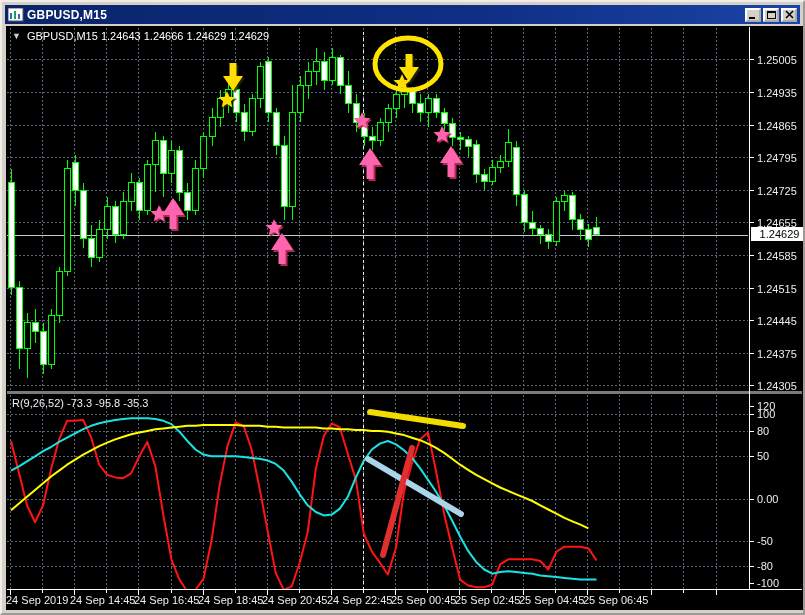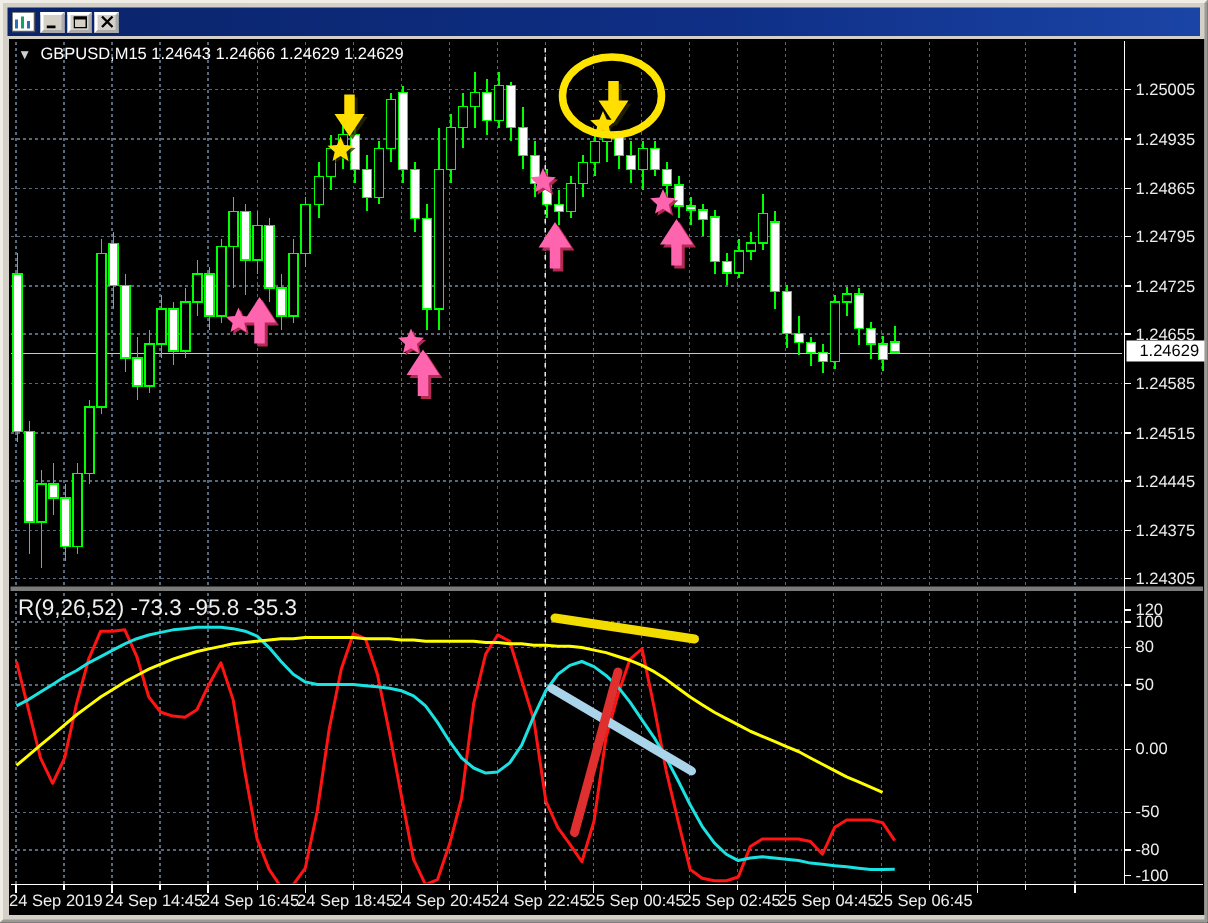--- a/index.html
+++ b/index.html
@@ -12,37 +12,38 @@
   .app-icon{width:16px;height:14px;margin:0 3px 0 1px;display:inline-block;}
   .title{font-size:12px;font-weight:bold;letter-spacing:.2px;flex:1;}
   .win-btns{display:flex;gap:2px;align-items:center;margin-right:1px;}
   .wbtn{width:16px;height:14px;background:#D4D0C8;border:2px outset #fff;
         display:flex;align-items:center;justify-content:center;padding:0;}
   .client{position:absolute;left:4px;top:24px;width:797px;height:584px;background:#000;z-index:1;}
   #cv{position:absolute;left:0;top:0;z-index:10;}
   .chart-header{position:absolute;left:10px;top:28px;z-index:20;color:#fff;font-size:11px;
                 display:flex;align-items:center;gap:6px;}
   .hdr-tri{color:#cfcfcf;font-size:9px;}
-  .ind-label{position:absolute;left:10px;top:395px;z-index:20;color:#efefef;font-size:15px;}
+  .ind-label{position:absolute;left:10px;top:395px;z-index:20;color:#efefef;font-size:11px;}
   .price-tag{position:absolute;left:749px;top:225px;width:54px;height:14px;z-index:20;
              background:#fff;color:#000;font-size:11px;line-height:14px;padding-left:3px;text-align:center;}
 </style>
 </head>
 <body>
 
 <div class="window">
   <div class="titlebar">
     <span class="app-icon">
       <svg width="16" height="14">
           <rect x="0" y="0" width="15" height="13" fill="#fff" stroke="#5a5a5a"></rect>
           <rect x="2" y="5" width="2" height="6" fill="#2a6fb8"></rect>
           <rect x="6" y="3" width="2" height="8" fill="#19a06a"></rect>
           <rect x="10" y="6" width="2" height="5" fill="#2a6fb8"></rect>
         </svg>
     </span>
+    <span class="title">GBPUSD,M15</span>
     <span class="win-btns">
       <button class="wbtn">
         <svg width="8" height="8">
             <rect x="0" y="6" width="6" height="2" fill="#000"></rect>
           </svg>
       </button>
       <button class="wbtn">
         <svg width="9" height="9">
             <rect x="0.5" y="1.5" width="8" height="7" fill="none" stroke="#000"></rect>
             <rect x="0" y="1" width="9" height="2" fill="#000"></rect>

